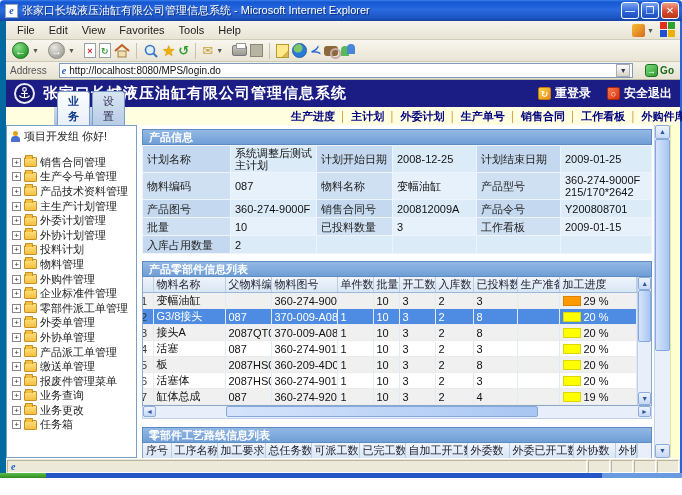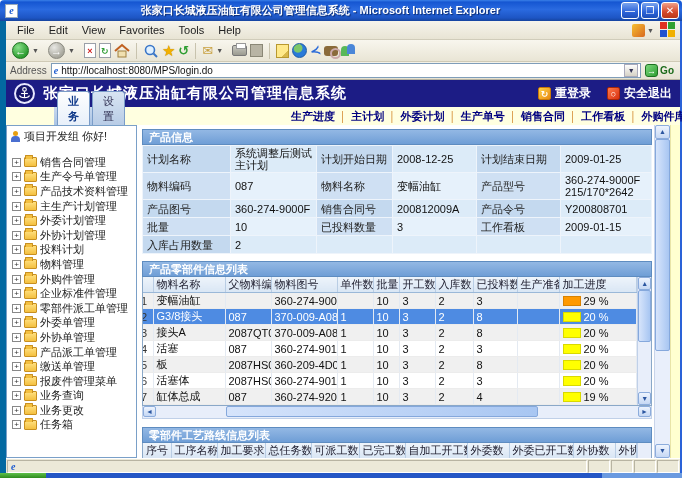--- a/index.html
+++ b/index.html
@@ -6,22 +6,22 @@
   html,body { background:#d8d4c8; }
   body { font-family:"Liberation Sans","DejaVu Sans",sans-serif; }
   .screen { position:relative; width:682px; height:495px; overflow:hidden; background:#fff; }
 
   
   .titlebar { height:21px; display:flex; align-items:center; padding:0 3px 0 5px;
     background:linear-gradient(180deg,#3a80e8 0%,#1556d2 10%,#2a6ae0 45%,#1d55c4 85%,#16449e 100%);
     border-radius:4px 4px 0 0; }
   .titlebar .doc-ico { width:13px; height:14px; background:#fff; border:1px solid #9ab;
     color:#1a5ad0; font:italic bold 10px "Liberation Serif",serif; text-align:center; line-height:12px; margin-right:4px; }
-  .titlebar .ttl { color:#fff; font-size:11px; font-weight:bold; flex:1; white-space:nowrap; overflow:hidden;
-    text-shadow:1px 1px 1px #0a2a70;text-align:center; }
+  .titlebar .ttl { color:#fff; font-size:11px; font-weight:normal; flex:1; white-space:nowrap; overflow:hidden;
+    text-shadow:1px 1px 1px #0a2a70; }
   .winbtn { width:18px; height:17px; margin-left:2px; border-radius:3px; border:1px solid #fff;
     color:#fff; font-size:10px; line-height:15px; text-align:center;
     background:linear-gradient(180deg,#7aa4ee,#2a62d8 60%,#1e4fb8); }
   .winbtn.close { background:linear-gradient(180deg,#f0a088,#d4482a 60%,#b83818); }
 
   
   .winbody { border-left:6px solid #0369a1; border-right:2px solid #2a62d8; }
 
   
   .menubar { height:19px; background:linear-gradient(180deg,#f6f4ec,#e8e4d4); display:flex; align-items:center;
@@ -57,21 +57,21 @@
     background:radial-gradient(circle at 38% 32%,#7ec86a 0 4px,#2a7ad8 5px); }
   .swoosh { color:#2a6ad8; font-size:13px; font-weight:bold; transform:rotate(-15deg); }
   .binoc { width:14px; height:10px; background:#8a6a3a; border-radius:3px; position:relative; }
   .binoc::after{ content:""; position:absolute; right:-3px; top:2px; width:7px; height:7px; border:2px solid #caa; border-radius:50%; }
   .msn { width:14px; height:13px; position:relative; }
   .msn::before{ content:""; position:absolute; left:0; top:2px; width:8px; height:10px; border-radius:4px 4px 0 0; background:#58b858; }
   .msn::after { content:""; position:absolute; right:0; top:0; width:8px; height:10px; border-radius:4px 4px 0 0; background:#4a86d8; }
 
   
   .addrbar { height:18px; background:linear-gradient(180deg,#f4f2e8,#e6e2d2); display:flex; align-items:center;
-    padding:0 4px; border-bottom:1px solid #b8b4a2; gap:4px;justify-content:space-between; }
+    padding:0 4px; border-bottom:1px solid #b8b4a2; gap:12px;justify-content:space-between; }
   .addrbar .lbl { font-size:10px; color:#555; }
   .addrbox { flex:1; height:15px; background:#fff; border:1px solid #7f9db9; display:flex; align-items:center; padding:0 2px; }
   .addrbox .e { color:#1a5ad0; font:italic bold 10px "Liberation Serif",serif; margin-right:3px; }
   .addrbox .url { flex:1; font-size:10px; color:#111; }
   .addrbox .dd { width:14px; height:13px; background:linear-gradient(#fdfdfd,#d6d2c6); border:1px solid #aab;
     font-size:7px; color:#335; text-align:center; line-height:12px; }
   .gobtn { display:flex; align-items:center; gap:2px; font-size:10px; font-weight:bold; color:#1a6a1a; padding-right:2px; }
   .gobtn .gc { width:13px; height:13px; border-radius:3px; background:linear-gradient(135deg,#7cd87c,#2f9e33); border:1px solid #1c7020;
     color:#fff; font-size:9px; line-height:12px; text-align:center; }
 

